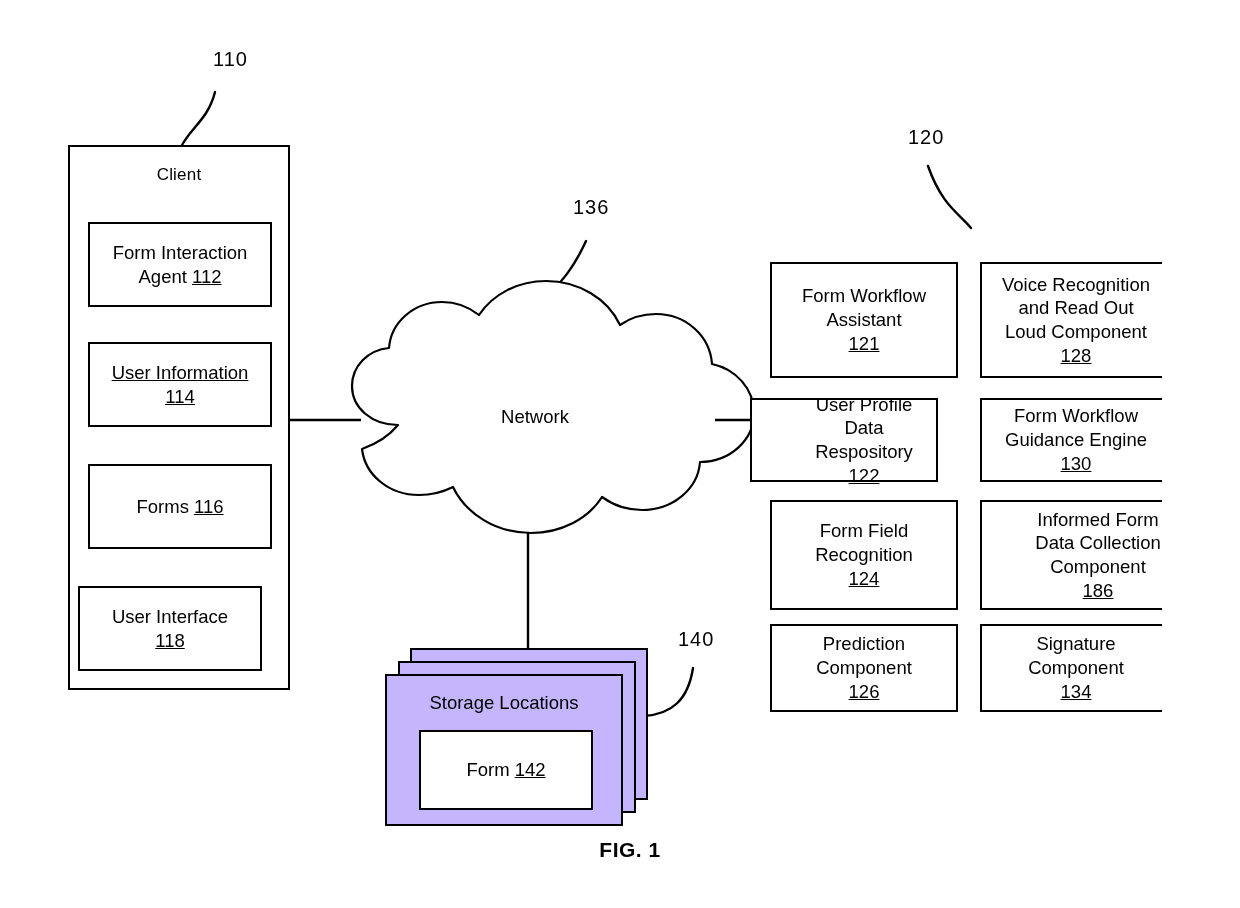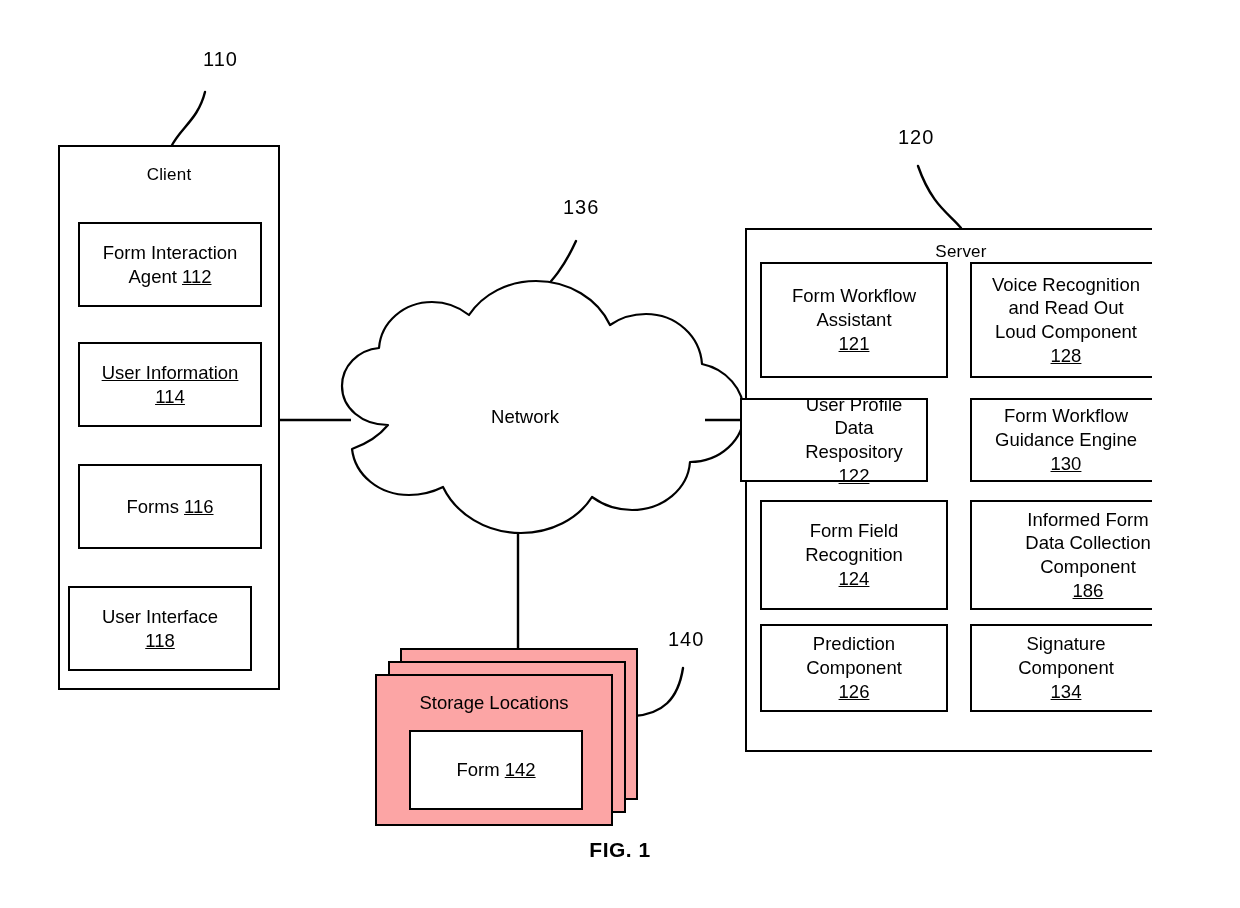--- a/index.html
+++ b/index.html
@@ -10,20 +10,21 @@
   body {
     font-family: "Liberation Sans", sans-serif;
     color: #000000;
   }
   #figure {
     position: relative;
     width: 1152px;
     height: 908px;
     background: #ffffff;
     overflow: hidden;
+    margin-left: 10px;
   }
   #svg-layer {
     position: absolute;
     left: 0;
     top: 0;
     width: 1240px;
     height: 908px;
   }
 
   
@@ -79,21 +80,21 @@
     width: 170px;
     text-align: center;
     font-size: 18.5px;
   }
 
   
   .stack-card {
     position: absolute;
     box-sizing: border-box;
     border: 2px solid #000000;
-    background: #fca5a5;
+    background: #c4b5fd;
   }
   #storage-title {
     position: absolute;
     left: 0;
     right: 0;
     top: 16px;
     text-align: center;
     font-size: 18.5px;
   }
 
@@ -183,23 +184,20 @@
 
   <div class="stack-card" style="left:400px; top:648px; width:238px; height:152px;"></div>
   <div class="stack-card" style="left:388px; top:661px; width:238px; height:152px;"></div>
   <div class="stack-card" style="left:375px; top:674px; width:238px; height:152px;">
     <div id="storage-title">Storage Locations</div>
     <div class="box inner-box" style="left:32px; top:54px; width:174px; height:80px;">
       <span class="box-label"><span>Form </span><span class="ref">142</span></span>
     </div>
   </div>
 
-  <div class="box outer-box" style="left:745px; top:228px; width:432px; height:524px;">
-    <div class="container-title" style="top:12px;">Server</div>
-  </div>
 
   <div class="box inner-box" style="left:760px; top:262px; width:188px; height:116px;">
     <span class="box-label"><span>Form Workflow
 Assistant
 </span><span class="ref">121</span></span>
   </div>
   <div class="box inner-box" style="left:970px; top:262px; width:192px; height:116px;">
     <span class="box-label"><span>Voice Recognition
 and Read Out
 Loud Component

